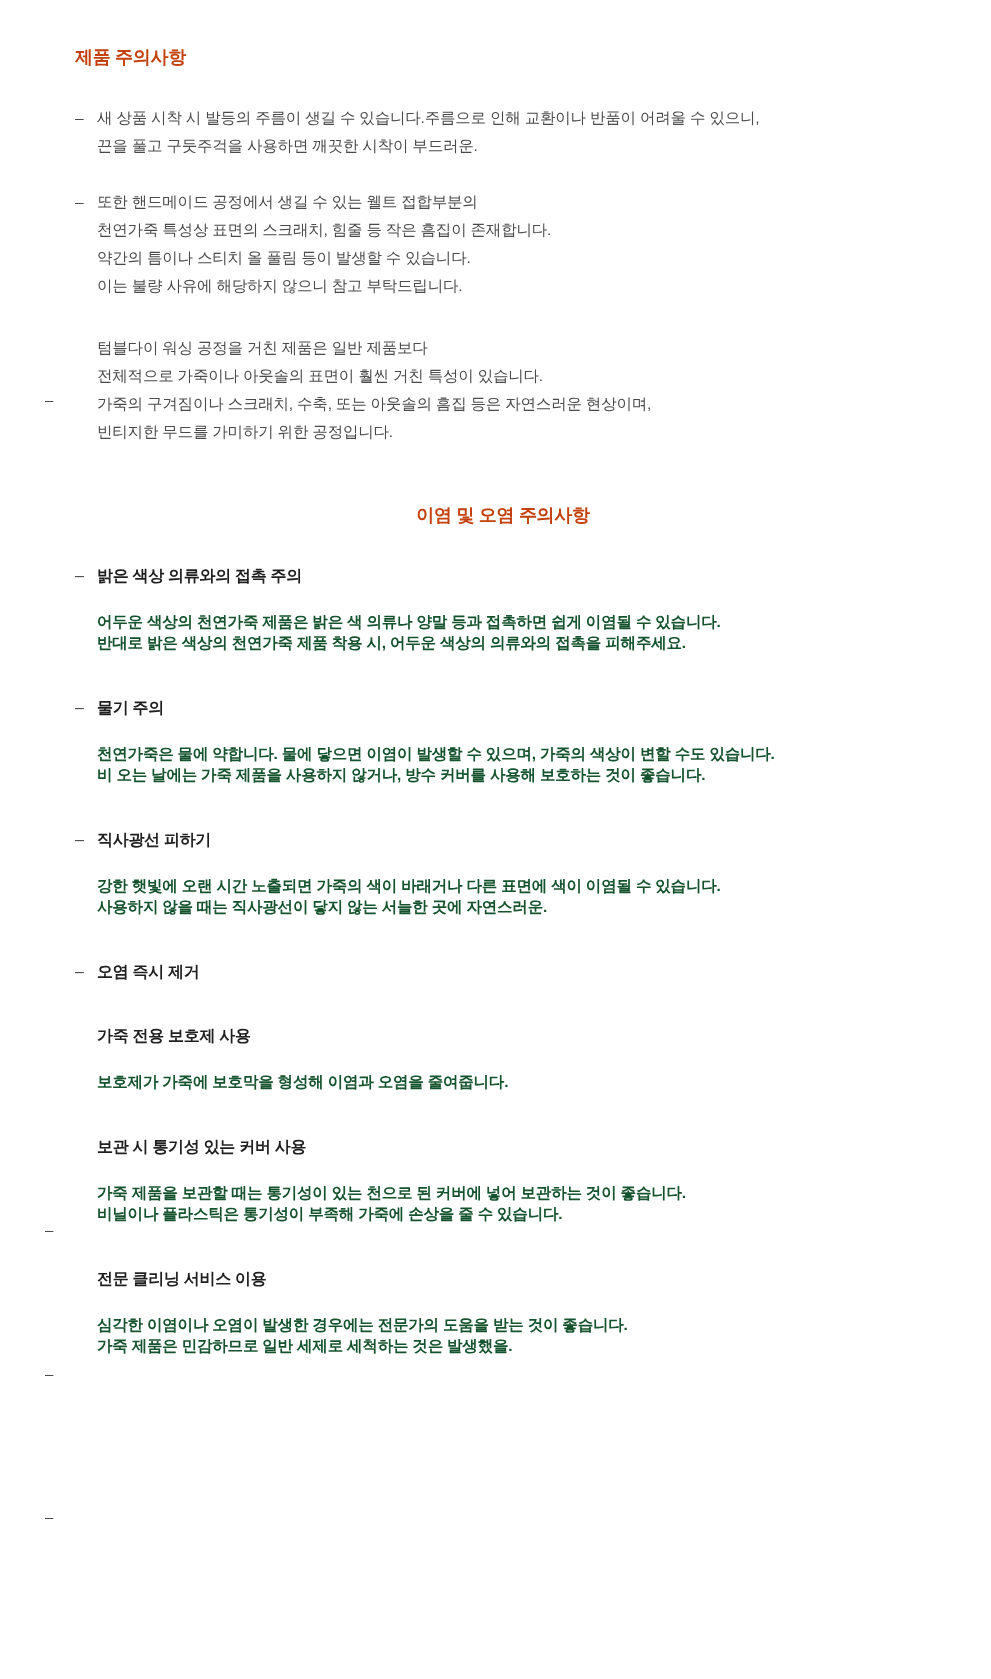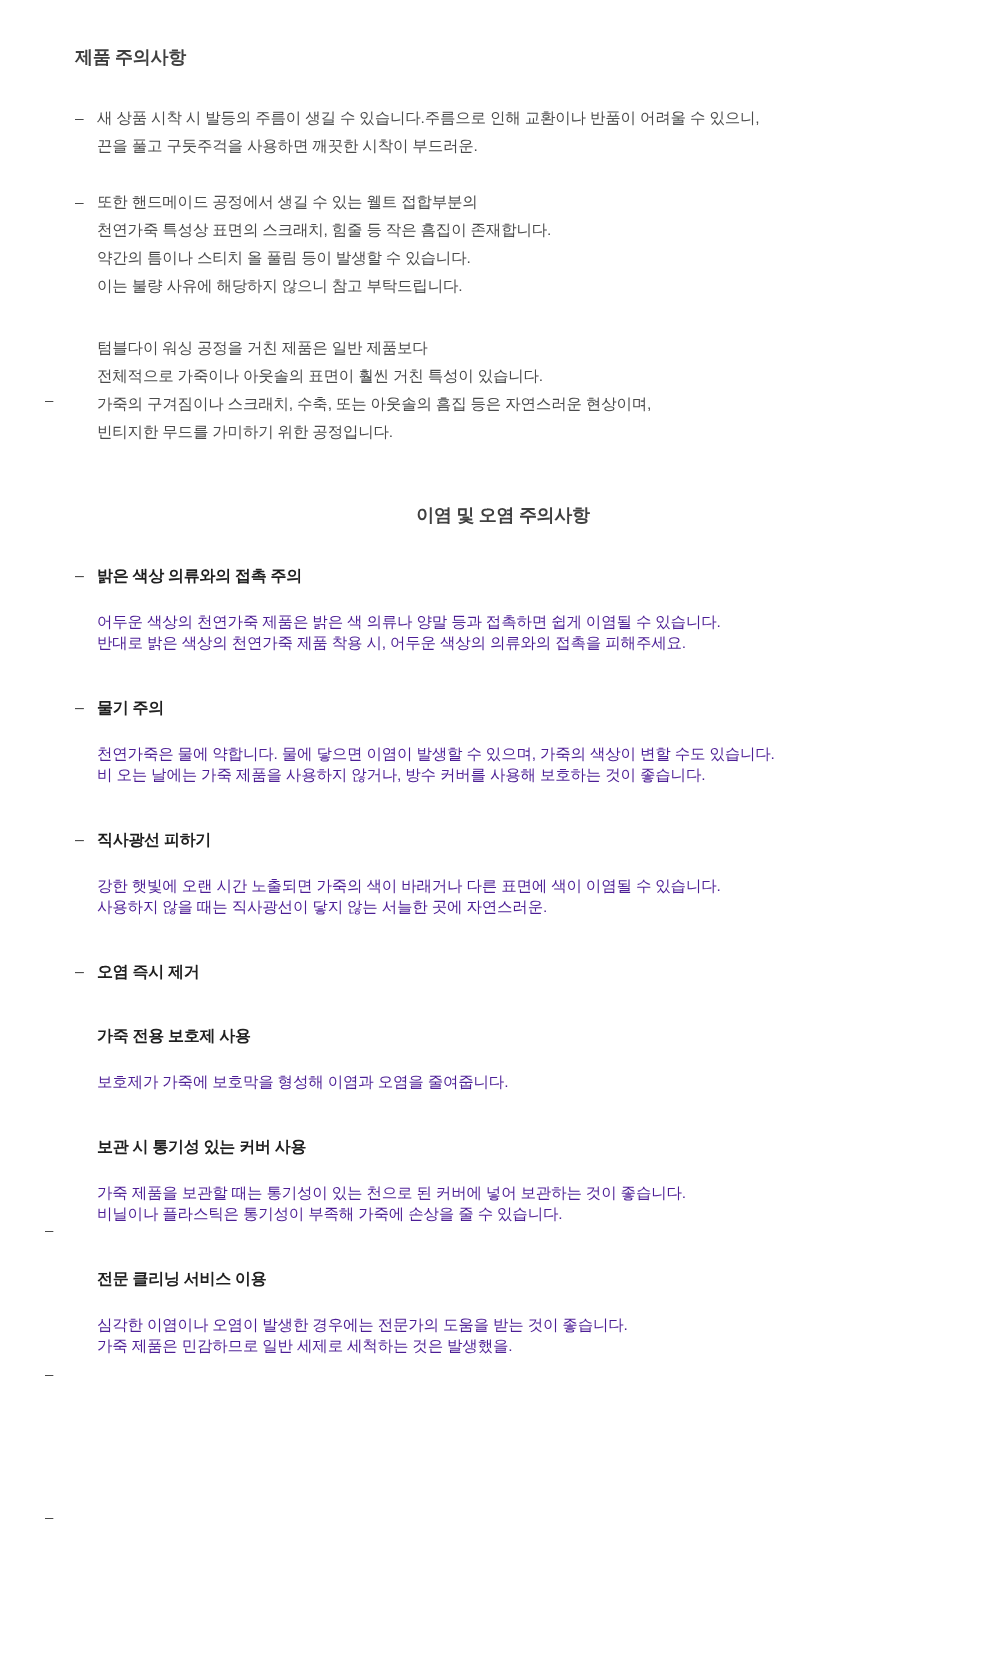--- a/index.html
+++ b/index.html
@@ -3,41 +3,41 @@
 <meta charset="utf-8">
 <style>
   html,body{margin:0;padding:0;background:#ffffff;}
   .doc{
     width:991px;min-height:1679px;background:#ffffff;position:relative;
     font-family:"Liberation Sans","DejaVu Sans",sans-serif;
     -webkit-font-smoothing:antialiased;
   }
   .inner{padding:46px 60px 0 75px;}
   .sec-title{
-    margin:0;font-size:18px;line-height:22px;font-weight:700;color:#404040;
+    margin:0;font-size:18px;line-height:22px;font-weight:700;color:#c2410c;
     letter-spacing:-0.3px;
   }
   .sec-title.second{margin-top:58px;text-align:center;}
   .para{
     position:relative;padding-left:22px;margin:0;
     color:#4a4a4a;font-size:15.5px;line-height:28px;letter-spacing:-0.2px;
   }
   .para .marker{position:absolute;left:0;top:0;}
   .para.p1{margin-top:36px;}
   .para.p2{margin-top:28px;}
   .para.p3{margin-top:34px;}
   .topic-h{
     position:relative;padding-left:22px;margin:45px 0 0;
     font-size:16px;line-height:19px;font-weight:700;color:#1f1f1f;letter-spacing:-0.3px;
   }
   .topic-h.first{margin-top:40px;}
   .topic-h .marker{position:absolute;left:0;top:0;font-weight:400;color:#4a4a4a;}
   .topic-body{
     padding-left:22px;margin:26px 0 0;
-    color:#4c1d95;font-size:15.5px;line-height:21px;letter-spacing:-0.2px;
+    color:#14532d;font-size:15.5px;line-height:21px;letter-spacing:-0.2px;font-weight:bold;
   }
   .ln{white-space:nowrap;}
   .margin-dash{
     position:absolute;left:45px;width:20px;
     color:#4a4a4a;font-size:15px;line-height:16px;
   }
   .md1{top:392px;}
   .md2{top:1222px;}
   .md3{top:1366px;}
   .md4{top:1509px;}

